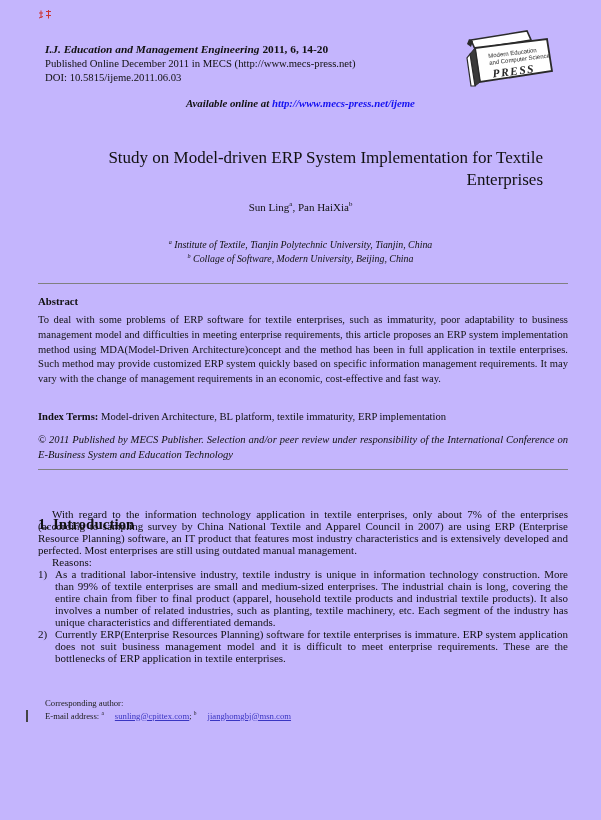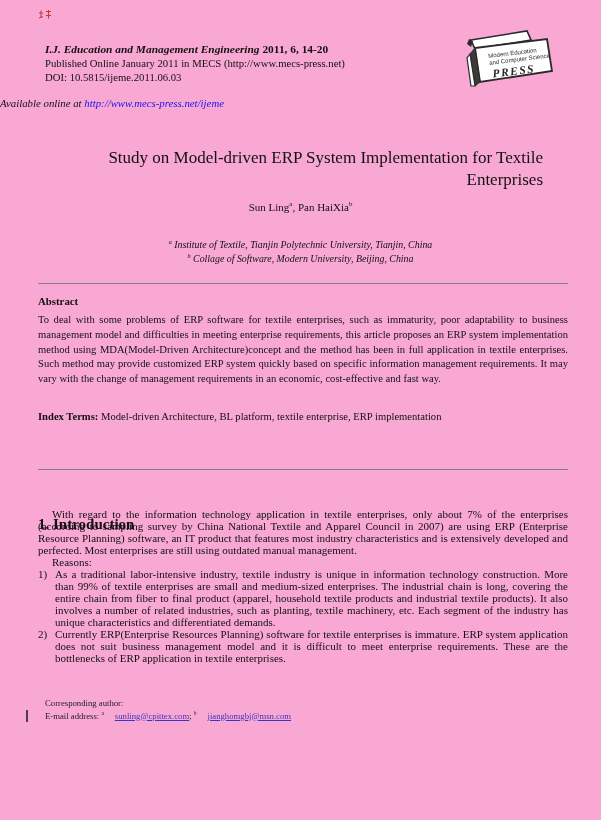--- a/index.html
+++ b/index.html
@@ -1,41 +1,41 @@
 <!DOCTYPE html>
 <html><head>
 <meta charset="utf-8">
 <style>
   * { margin: 0; padding: 0; box-sizing: border-box; }
   html, body { background: #888; }
   .page {
     position: relative;
     width: 601px; height: 820px;
     margin: 0 auto;
-    background: #f9a8d4;
+    background: #c4b5fd;
     color: #111;
     font-family: "Liberation Serif", "DejaVu Serif", serif;
     overflow: hidden;
   }
   .col { position: absolute; left: 38px; width: 530px; }
 
   
   .red-mark { position: absolute; left: 38px; top: 7px; }
 
   
   .journal-info { position: absolute; left: 45px; top: 42px; font-size: 10.7px; line-height: 14px; }
   .journal-line { font-size: 11.4px; font-weight: bold; }
   .journal-name { font-style: italic; }
 
   
   .logo-box { position: absolute; right: 42px; top: 28px; width: 112px; height: 62px; }
 
   
-  .available { position: absolute; left: 0; top: 97px; width: 100%; text-align: left;
-               font-size: 10.8px; font-weight: normal; font-style: italic; }
+  .available { position: absolute; left: 0; top: 97px; width: 100%; text-align: center;
+               font-size: 10.8px; font-weight: bold; font-style: italic; }
   .available a { color: #1512f0; text-decoration: none; cursor: pointer; }
 
   .paper-title { position: absolute; left: 58px; top: 147px; width: 485px; text-align: right;
                  font-size: 17px; line-height: 22px; font-weight: normal; }
   .authors { position: absolute; left: 0; top: 201px; width: 100%; text-align: center; font-size: 11px; }
   sup { font-size: 0.62em; vertical-align: super; line-height: 0; }
 
   .affiliations { position: absolute; left: 0; top: 238px; width: 100%; text-align: center;
                   font-size: 9.9px; line-height: 13.5px; font-style: italic; }
 
@@ -68,21 +68,21 @@
     <svg width="14" height="12" viewBox="0 0 14 12">
       <g stroke="#cc3333" stroke-width="1" fill="none">
         <path d="M1,4 L5,4 M3,1.5 L3,9 M1,9 L5,7.5"></path>
         <path d="M8,2.5 L13,2.5 M10.5,1 L10.5,9.5 M8,6.5 L13,6.5"></path>
       </g>
     </svg>
   </div>
 
   <div class="journal-info">
     <div class="journal-line"><span class="journal-name">I.J. Education and Management Engineering</span><span> 2011, 6, 14-20</span></div>
-    <div>Published Online January 2011 in MECS (http://www.mecs-press.net)</div>
+    <div>Published Online December 2011 in MECS (http://www.mecs-press.net)</div>
     <div>DOI: 10.5815/ijeme.2011.06.03</div>
   </div>
 
   <div class="logo-box">
     <svg width="112" height="62" viewBox="0 0 112 62">
       <g>
         <polygon points="24,12 80,3 84,12 28,21" fill="#ffffff" stroke="#2a2a2a" stroke-width="1.6"></polygon>
         <polygon points="20,16 22,11 26,13 24,19" fill="#2a2a2a"></polygon>
         <polygon points="28,20 100,11 105,43 33,54" fill="#ffffff" stroke="#2a2a2a" stroke-width="1.8"></polygon>
         <polygon points="28,20 23,26 28,58 33,54" fill="#3a3a3a" stroke="#2a2a2a" stroke-width="1"></polygon>
@@ -105,22 +105,23 @@
   <div class="affiliations">
     <div><sup>a</sup><span> Institute of Textile, Tianjin Polytechnic University, Tianjin, China</span></div>
     <div><sup>b</sup><span> Collage of Software, Modern University, Beijing, China</span></div>
   </div>
 
   <hr class="rule rule-1">
 
   <div class="abstract-heading">Abstract</div>
   <p class="col abstract-body">To deal with some problems of ERP software for textile enterprises, such as immaturity, poor adaptability to business management model and difficulties in meeting enterprise requirements, this article proposes an ERP system implementation method using MDA(Model-Driven Architecture)concept and the method has been in full application in textile enterprises. Such method may provide customized ERP system quickly based on specific information management requirements. It may vary with the change of management requirements in an economic, cost-effective and fast way.</p>
 
-  <p class="col index-terms"><b>Index Terms:</b><span> Model-driven Architecture, BL platform, textile enterprise, ERP implementation</span></p>
+  <p class="col index-terms"><b>Index Terms:</b><span> Model-driven Architecture, BL platform, textile immaturity, ERP implementation</span></p>
 
+  <p class="col copyright">© 2011 Published by MECS Publisher. Selection and/or peer review under responsibility of the International Conference on E-Business System and Education Technology</p>
 
   <hr class="rule rule-2">
 
   <h2 class="intro-heading">1. Introduction</h2>
 
   <div class="col intro-flow">
     <p class="intro-para">With regard to the information technology application in textile enterprises, only about 7% of the enterprises (according to sampling survey by China National Textile and Apparel Council in 2007) are using ERP (Enterprise Resource Planning) software, an IT product that features most industry characteristics and is extensively developed and perfected. Most enterprises are still using outdated manual management.</p>
     <div class="reasons">Reasons:</div>
     <div class="list-item">
       <span class="li-marker">1)</span>

